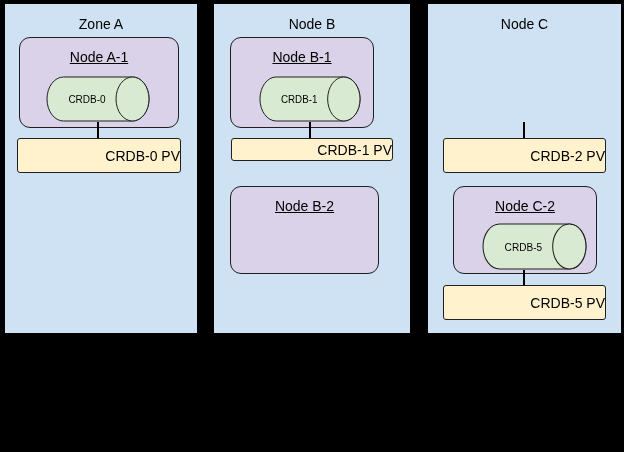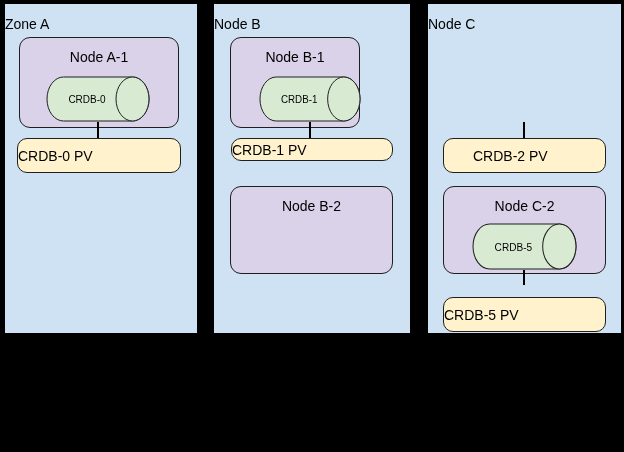--- a/index.html
+++ b/index.html
@@ -13,45 +13,46 @@
   }
   .zone{
     position:absolute;
     box-sizing:border-box;
     background:#cfe2f3;
     border:2px solid #000;
   }
   .zone-title{
     position:absolute;
     top:13px;left:0;right:0;
-    text-align:left;
+    text-align:center;
     font-size:14px;
     line-height:15px;
   }
   .node{
     position:absolute;
     box-sizing:border-box;
     background:#d9d2e9;
     border:1px solid #1f1f1f;
     border-radius:11px;
   }
   .node-title{
     position:absolute;
     top:12px;left:0;right:0;
     text-align:center;
     font-size:14px;
     line-height:15px;
+    text-decoration:underline;
   }
   .pv{
     position:absolute;
     box-sizing:border-box;
     background:#fff2cc;
     border:1px solid #1f1f1f;
-    border-radius:10px;
-    display:flex;align-items:center;justify-content:flex-start;
+    border-radius:3px;
+    display:flex;align-items:center;justify-content:flex-end;
     font-size:14px;
   }
   .cyl{
     position:absolute;
     display:block;
   }
   .cyl path,.cyl ellipse{
     fill:#d9ead3;
     stroke:#1f1f1f;
     stroke-width:1;
@@ -88,59 +89,59 @@
     <div class="vline" style="left:92px;top:118px;height:17px;"></div>
 
     <div class="pv" style="left:12px;top:134px;width:164px;height:35px;">
       <span>CRDB-0 PV</span>
     </div>
   </div>
 
   <div class="zone" style="left:212px;top:2px;width:200px;height:333px;">
     <div class="zone-title">Node B</div>
 
-    <div class="node" style="left:16px;top:33px;width:130px;height:91px;">
+    <div class="node" style="left:16px;top:33px;width:144px;height:91px;">
       <div class="node-title">Node B-1</div>
       <svg class="cyl" style="left:28px;top:38px;width:102px;height:46px;" viewBox="0 0 104 46" preserveAspectRatio="none">
         <path d="M17.5 1 H86.5 A16.5 22 0 0 1 86.5 45 H17.5 A16.5 22 0 0 1 17.5 1 Z"></path>
         <ellipse cx="86.5" cy="23" rx="16.5" ry="22"></ellipse>
         <text x="41" y="27">CRDB-1</text>
       </svg>
     </div>
 
     <div class="vline" style="left:95px;top:118px;height:17px;"></div>
 
     <div class="pv" style="left:17px;top:134px;width:162px;height:23px;">
       <span>CRDB-1 PV</span>
     </div>
 
-    <div class="node" style="left:16px;top:182px;width:163px;height:88px;">
+    <div class="node" style="left:16px;top:182px;width:149px;height:88px;">
       <div class="node-title">Node B-2</div>
     </div>
   </div>
 
   <div class="zone" style="left:426px;top:2px;width:197px;height:333px;">
     <div class="zone-title">Node C</div>
 
 
     <div class="vline" style="left:95px;top:118px;height:17px;"></div>
 
     <div class="pv" style="left:15px;top:134px;width:163px;height:35px;padding-left:29px;">
       <span>CRDB-2 PV</span>
     </div>
 
-    <div class="node" style="left:15px;top:182px;width:163px;height:88px;padding-left:23px;">
+    <div class="node" style="left:25px;top:182px;width:144px;height:88px;padding-left:23px;">
       <div class="node-title">Node C-2</div>
       <svg class="cyl" style="left:28px;top:36px;width:105px;height:47px;" viewBox="0 0 104 46" preserveAspectRatio="none">
         <path d="M17.5 1 H86.5 A16.5 22 0 0 1 86.5 45 H17.5 A16.5 22 0 0 1 17.5 1 Z"></path>
         <ellipse cx="86.5" cy="23" rx="16.5" ry="22"></ellipse>
         <text x="41" y="27">CRDB-5</text>
       </svg>
     </div>
 
     <div class="vline" style="left:95px;top:266px;height:15px;"></div>
 
-    <div class="pv" style="left:15px;top:281px;width:163px;height:35px;margin-top:12px;">
+    <div class="pv" style="left:15px;top:281px;width:163px;height:35px;">
       <span>CRDB-5 PV</span>
     </div>
   </div>
 
 </div>
 
 </body></html>

